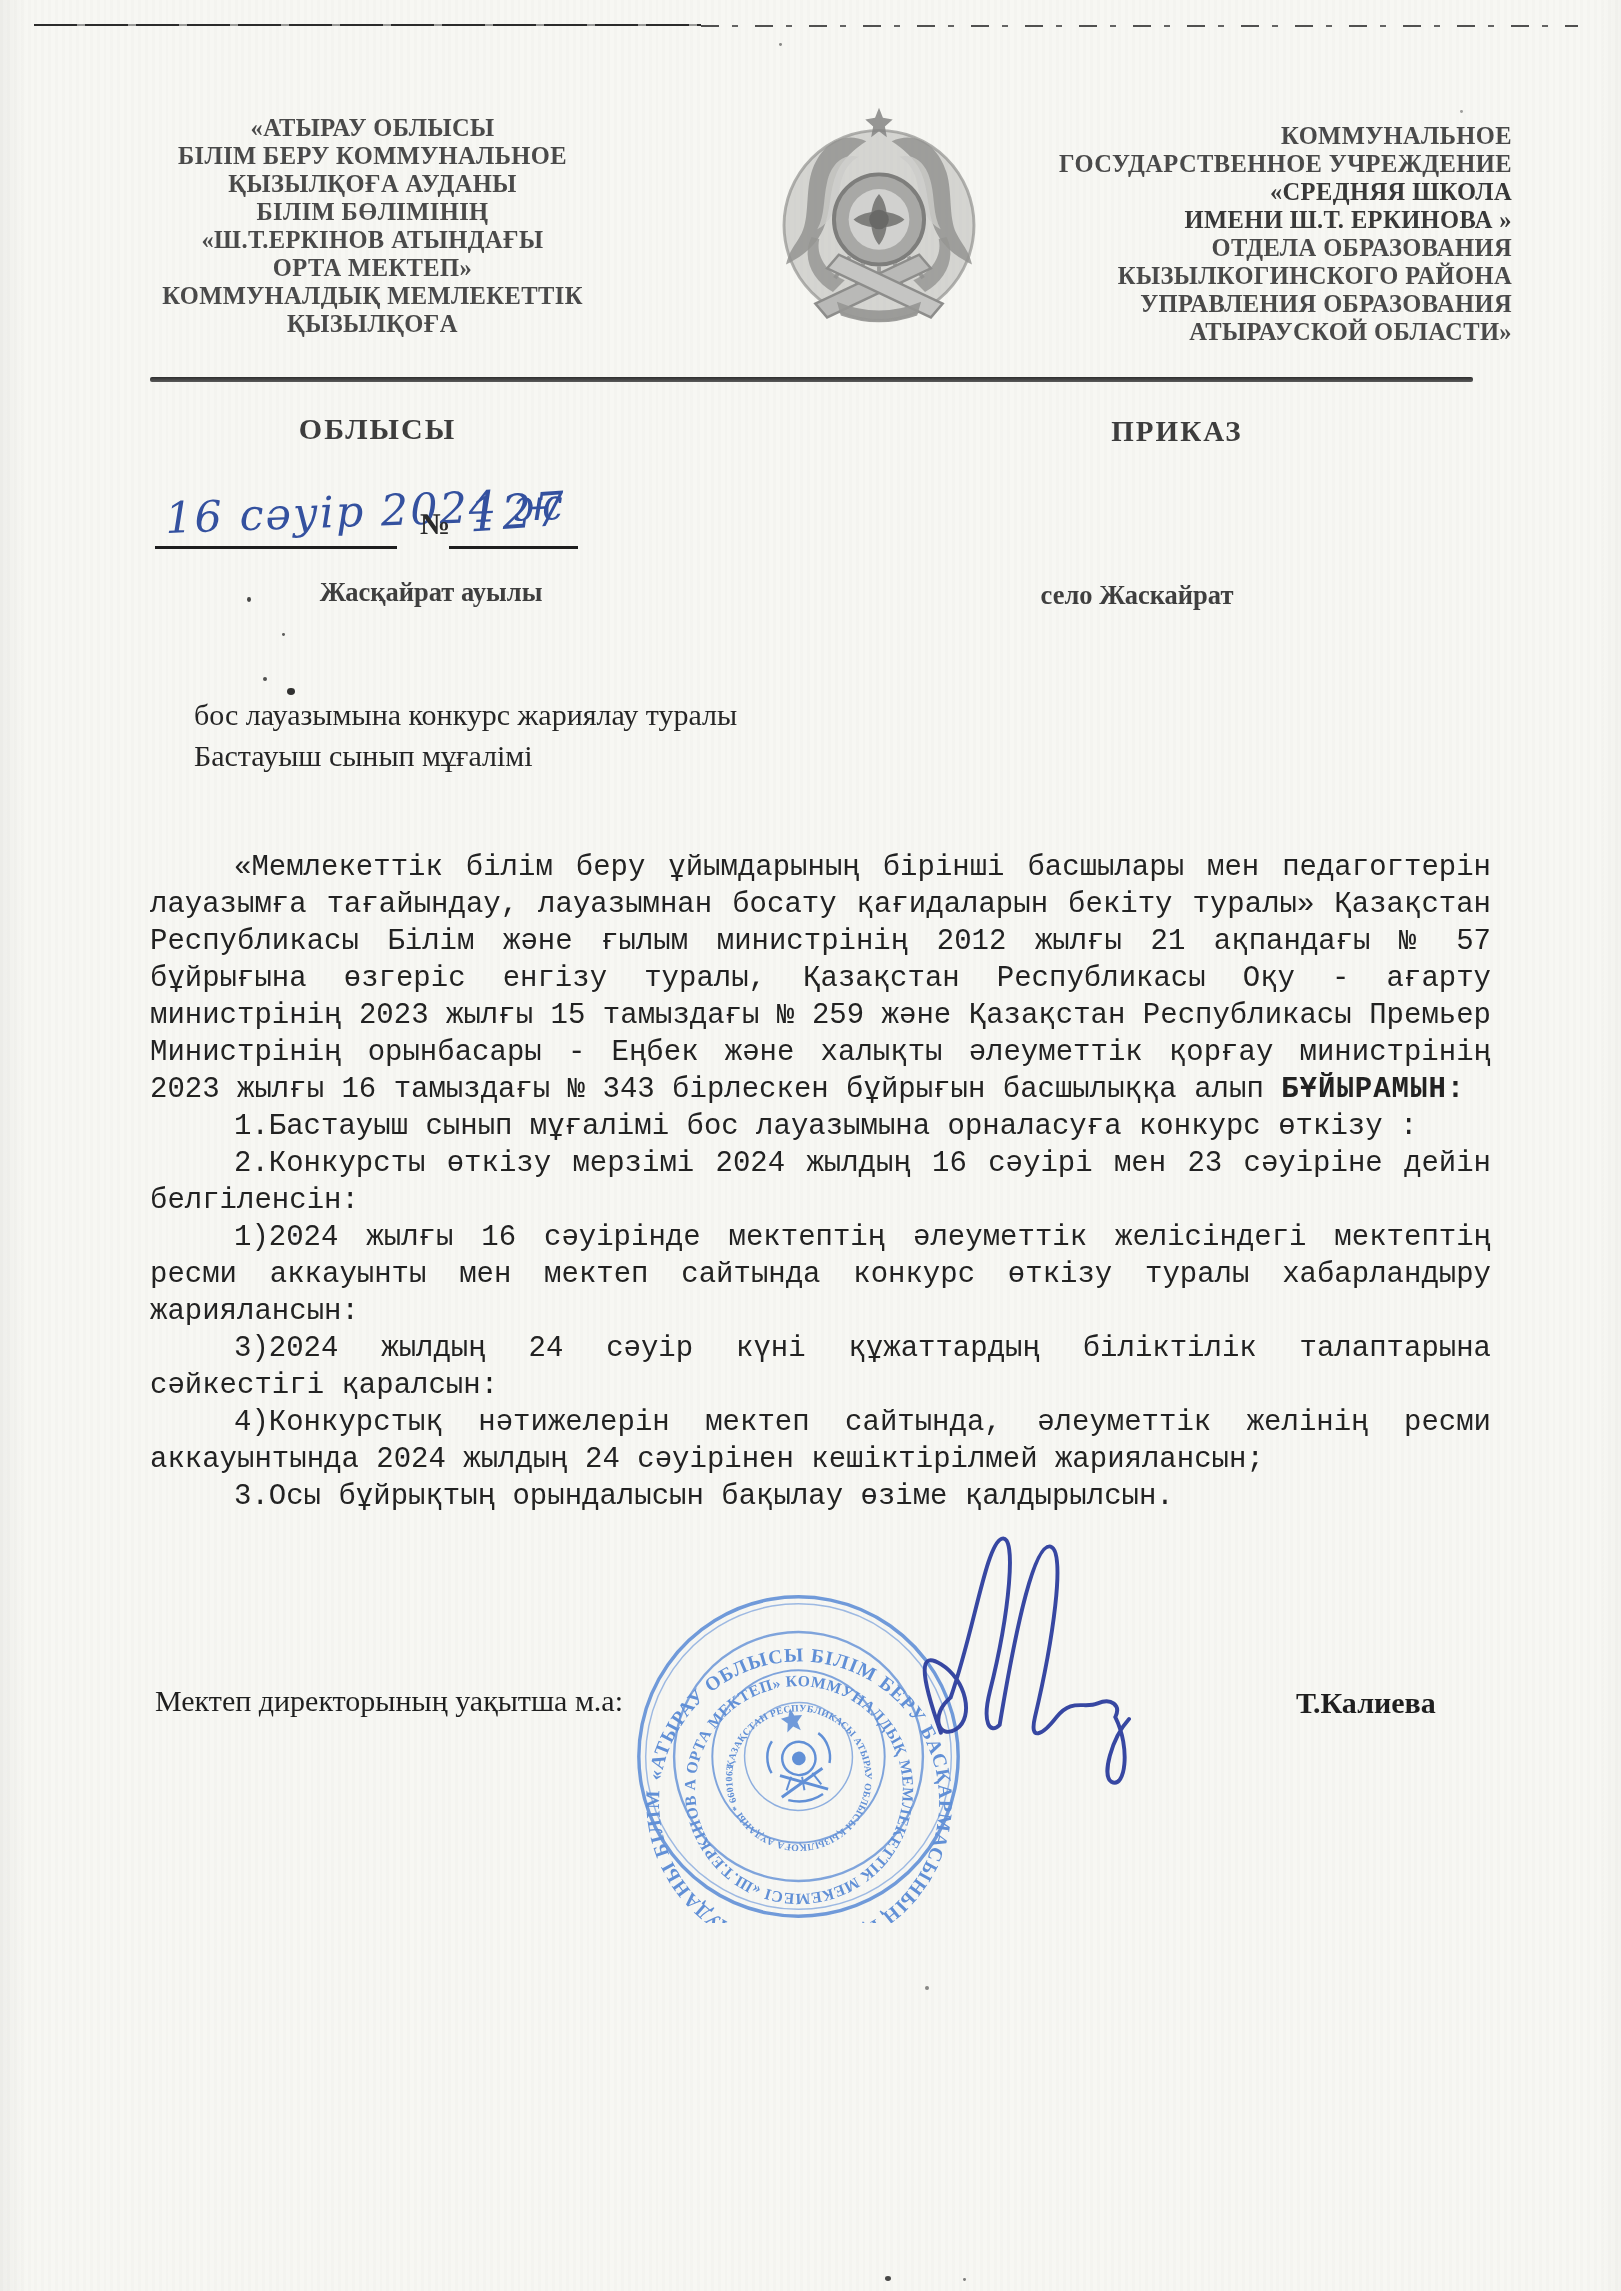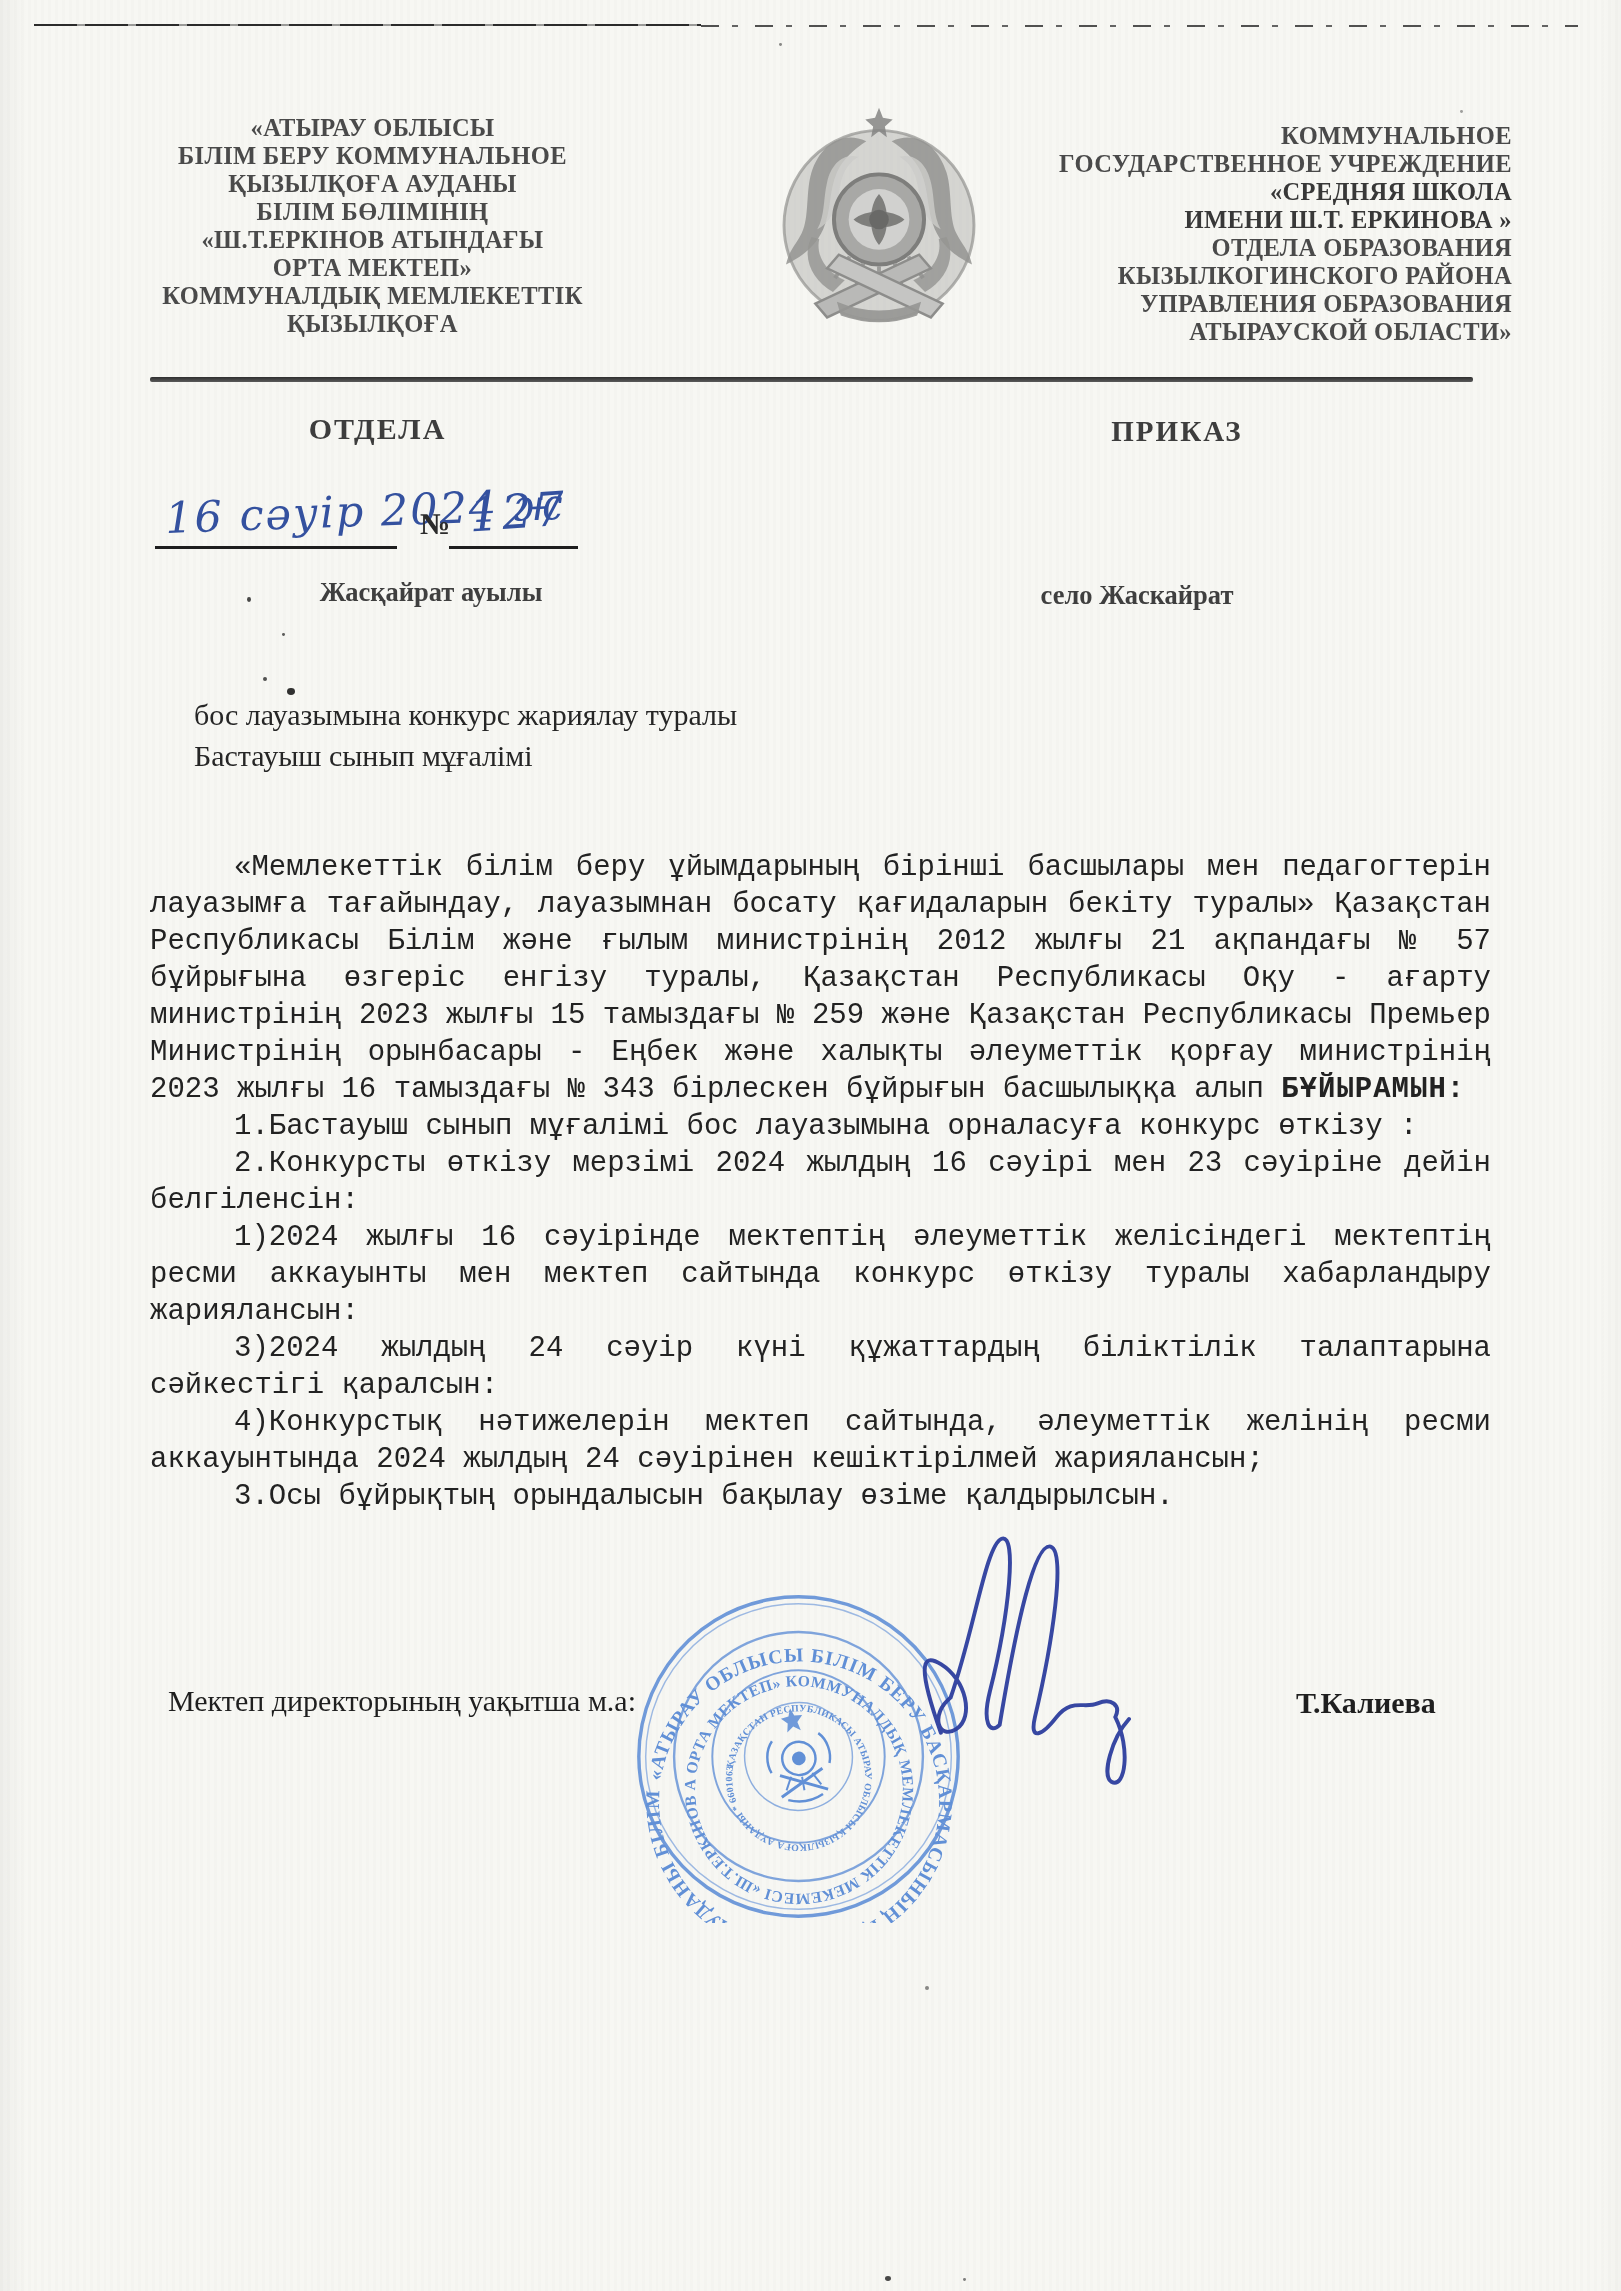--- a/index.html
+++ b/index.html
@@ -41,21 +41,21 @@
   .place-kk{left:235px;top:577px;width:392px;}
   .place-ru{left:968px;top:580px;width:338px;}
   
   .subject{left:194px;top:694px;font-size:30px;line-height:41px;color:#262626;}
   
   .body-text{left:150px;top:849px;width:1341px;font-size:29px;line-height:37px;
     text-align:justify;color:#222;font-family:Liberation Mono, monospace;}
   .body-text p{margin:0;text-indent:84px;}
   .decree{letter-spacing:1px;}
   
-  .sig-label{left:168px;top:1684px;font-size:30px;color:#1f1f1f;}
+  .sig-label{left:155px;top:1684px;font-size:30px;color:#1f1f1f;}
   .sig-name{left:1296px;top:1686px;font-size:30px;color:#1f1f1f;font-weight:bold;}
   
   .stamp-svg{left:632px;top:1590px;opacity:.88;}
   .autograph-svg{left:880px;top:1525px;}
   .emblem-svg{left:772px;top:100px;opacity:.93;}
   
   .speck{background:#1b1b1b;border-radius:50%;}
   .sp1{left:247px;top:597px;width:3.9px;height:4.9px;opacity:.8;}
   .sp2{left:282px;top:633px;width:2.9px;height:2.9px;opacity:.7;}
   .sp3{left:263px;top:677px;width:3.9px;height:3.9px;opacity:.75;}
@@ -128,21 +128,21 @@
     <div>«СРЕДНЯЯ ШКОЛА</div>
     <div>ИМЕНИ Ш.Т. ЕРКИНОВА »</div>
     <div>ОТДЕЛА ОБРАЗОВАНИЯ</div>
     <div>КЫЗЫЛКОГИНСКОГО РАЙОНА</div>
     <div>УПРАВЛЕНИЯ ОБРАЗОВАНИЯ</div>
     <div>АТЫРАУСКОЙ ОБЛАСТИ»</div>
   </div>
 
   <div class="abs rule"></div>
 
-  <div class="abs doc-title title-kk">ОТДЕЛА</div>
+  <div class="abs doc-title title-kk">ОБЛЫСЫ</div>
   <div class="abs doc-title title-ru">ПРИКАЗ</div>
 
   <div class="abs hand hand-date">16 сәуір 2024 ж</div>
   <div class="abs uline uline1"></div>
   <div class="abs num-sign">№</div>
   <div class="abs hand hand-number">127</div>
   <div class="abs uline uline2"></div>
 
   <div class="abs place place-kk">Жасқайрат ауылы</div>
   <div class="abs place place-ru">село Жаскайрат</div>

